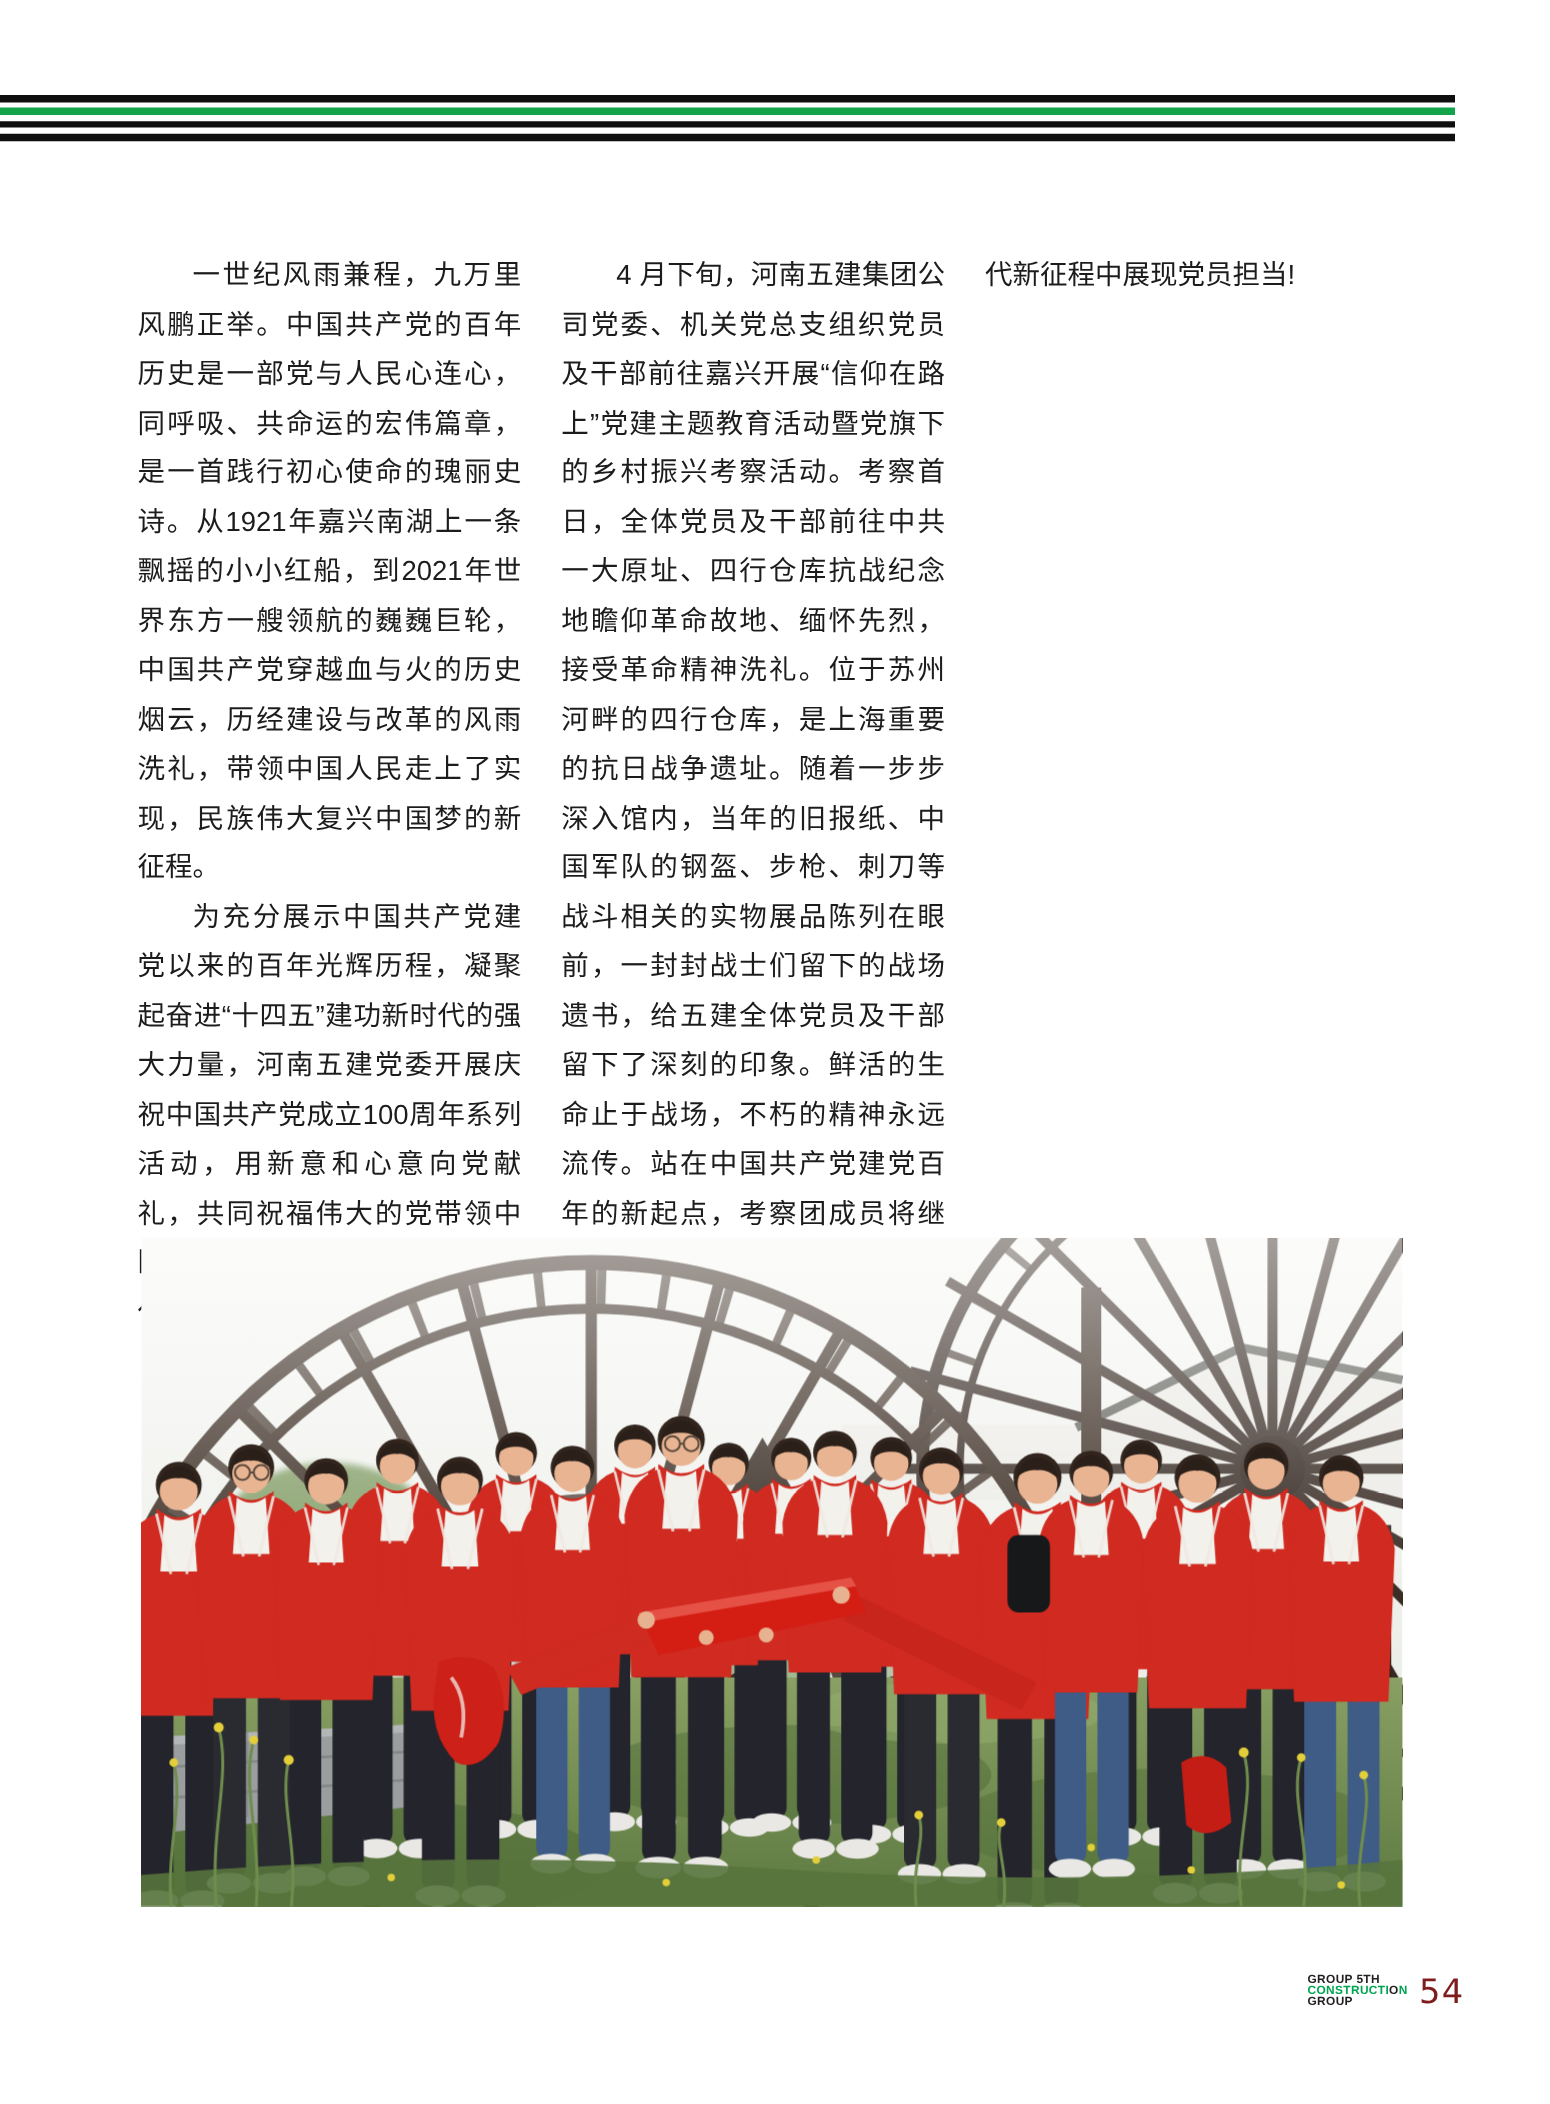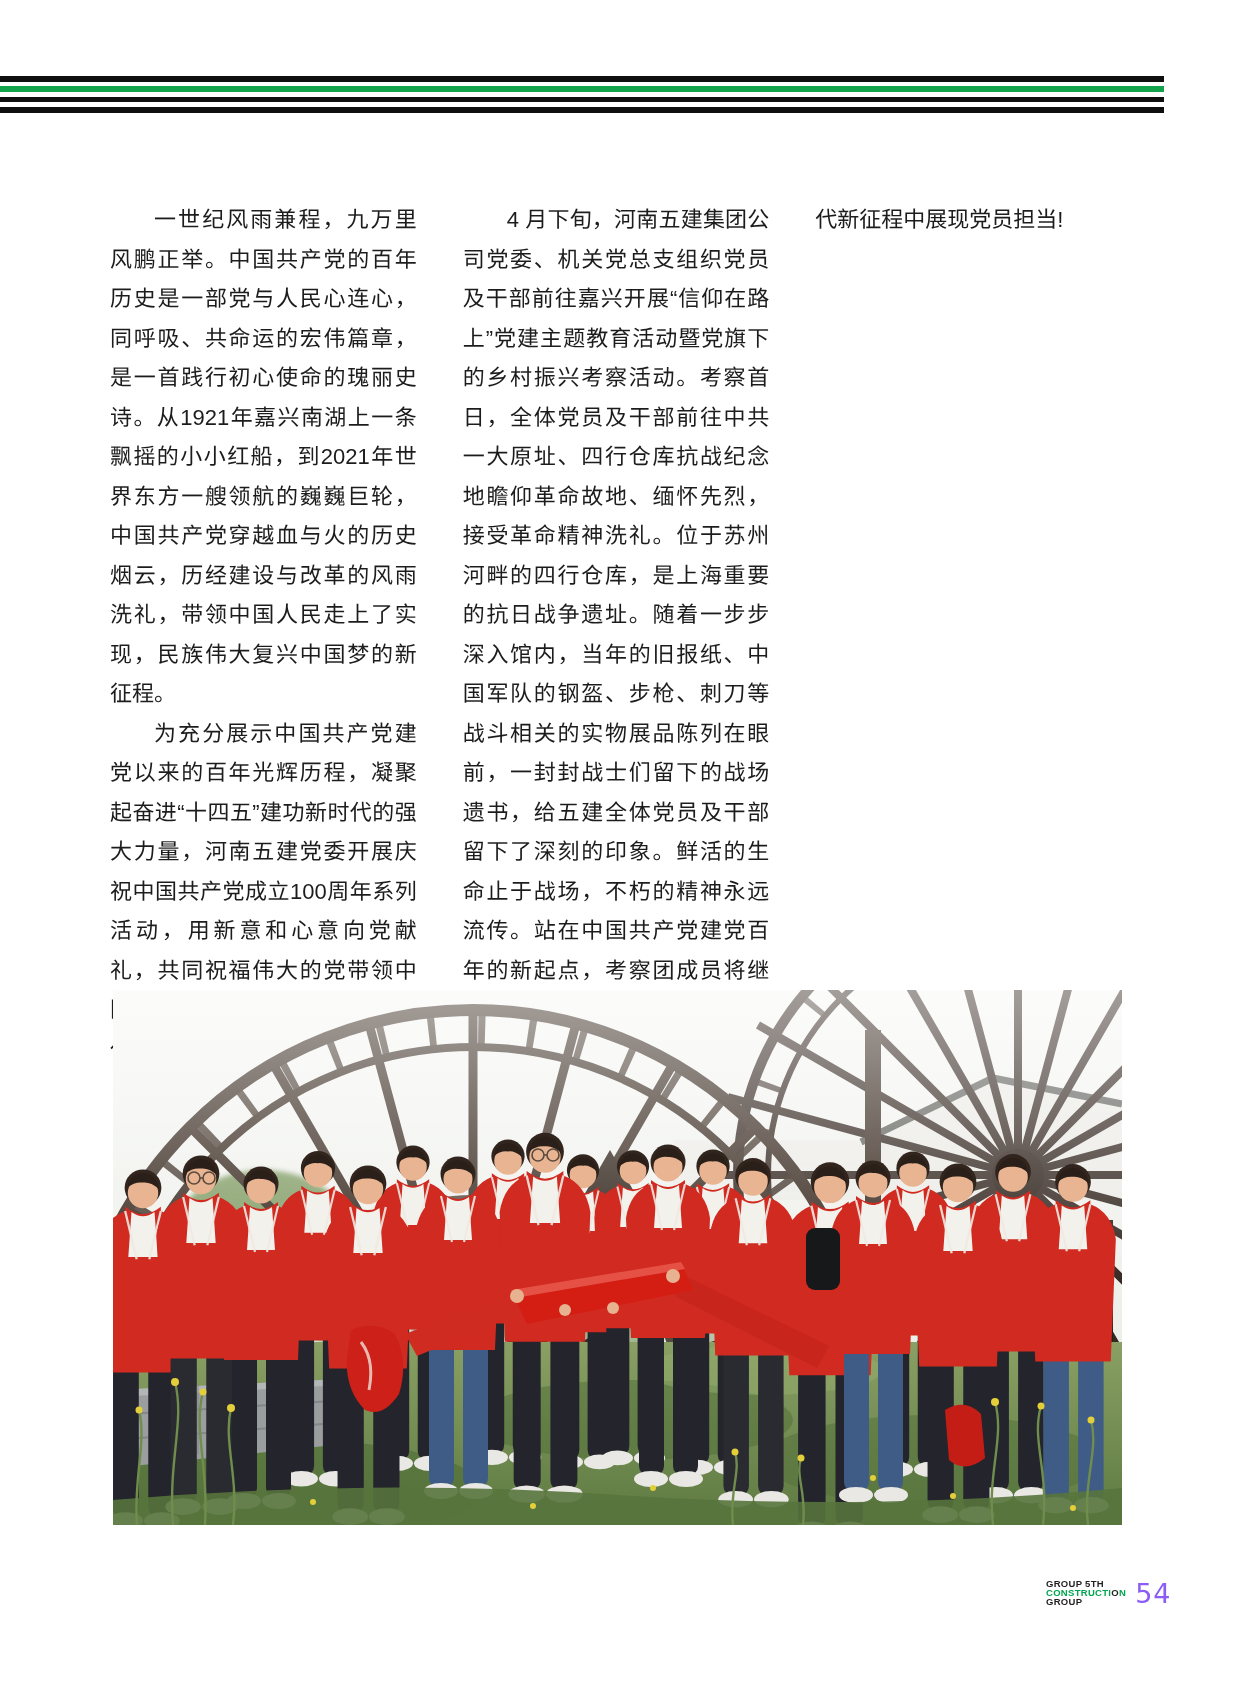--- a/index.html
+++ b/index.html
@@ -7,33 +7,33 @@
     width:1240px;height:1683px;position:relative;background:#ffffff;
     font-family:"Liberation Sans","DejaVu Sans",sans-serif;color:#1c1c1c;overflow:hidden;
   }
   
   .stripes{position:absolute;top:76px;left:0;width:1164px;}
   .stripe1{height:6px;background:#0f0f0f;margin-bottom:4px;}
   .stripe2{height:6px;background:#13a44b;margin-bottom:5px;}
   .stripe3{height:5px;background:#0f0f0f;margin-bottom:5px;}
   .stripe4{height:6px;background:#0f0f0f;}
   
-  .article{position:absolute;left:110px;top:200px;width:1012px;display:flex;gap:46px;}
+  .article{position:absolute;left:110px;top:200px;width:1012px;display:flex;gap:32px;}
   .column{width:307px;font-size:22px;line-height:39.5px;text-align:justify;text-justify:inter-ideograph;word-break:break-all;}
   .column p{margin:0;}
   .column .indent{text-indent:2em;}
   
   .photo{position:absolute;left:113px;top:990px;width:1009px;height:535px;overflow:hidden;}
   .photo svg{display:block;}
   
   .footer{position:absolute;top:1578px;left:1046px;display:flex;align-items:center;}
   .logo{font-size:9.5px;font-weight:bold;line-height:8.8px;letter-spacing:.3px;color:#231f20;white-space:nowrap;}
   .logo .green{color:#00a551;}
   .logo .darko{color:#231f20;}
-  .pagenum{font-size:27px;font-weight:400;color:#8b5cf6;margin-left:9px;letter-spacing:1px;font-family:"DejaVu Sans","Liberation Sans",sans-serif;}
+  .pagenum{font-size:27px;font-weight:400;color:#7f1d1d;margin-left:9px;letter-spacing:1px;font-family:"DejaVu Sans","Liberation Sans",sans-serif;}
 </style>
 </head>
 <body>
 
 <div class="stripes">
   <div class="stripe1"></div>
   <div class="stripe2"></div>
   <div class="stripe3"></div>
   <div class="stripe4"></div>
 </div>

